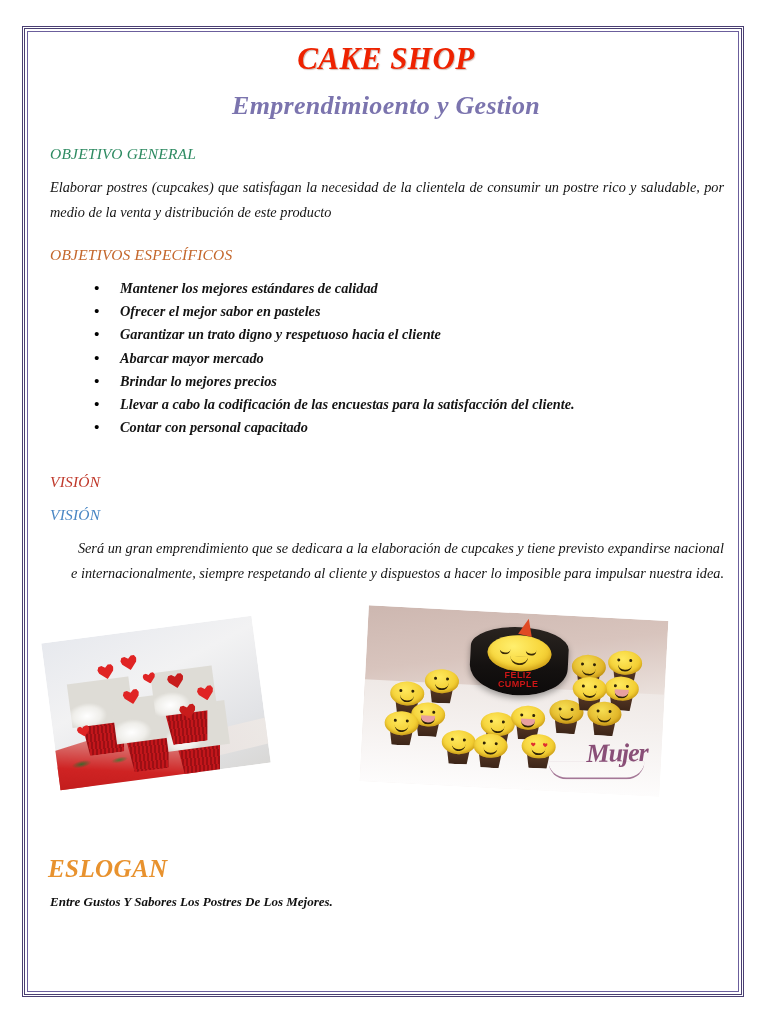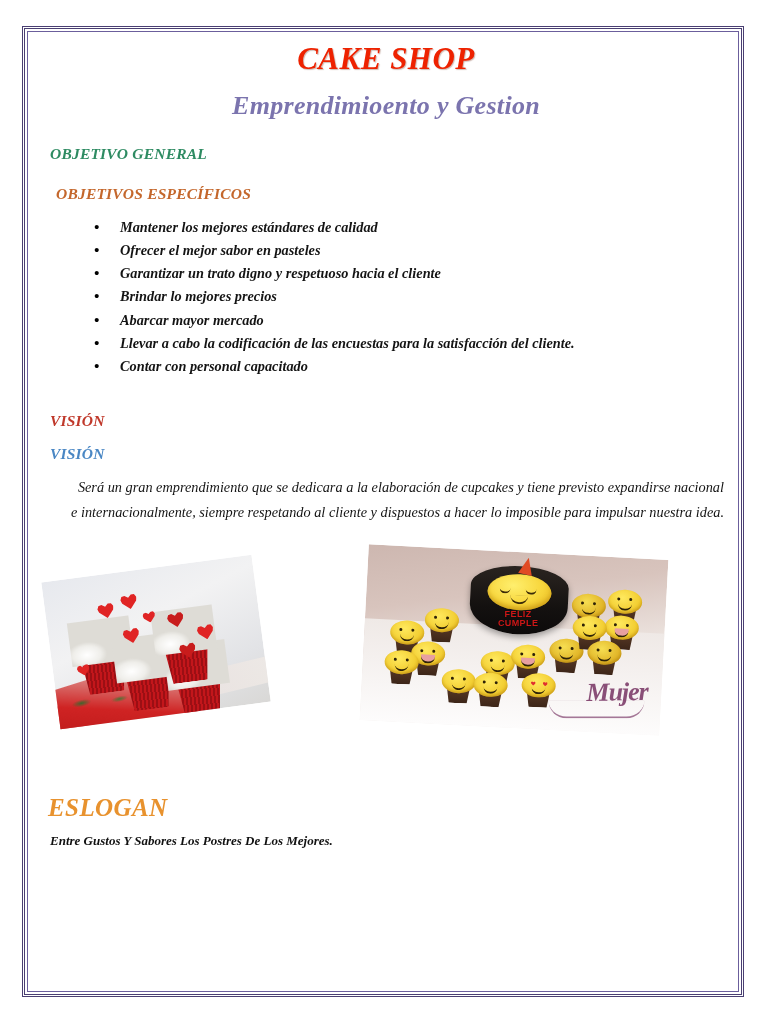--- a/index.html
+++ b/index.html
@@ -67,28 +67,28 @@
     font-weight: bold;
     font-style: italic;
     font-size: 26px;
     color: #7b74ae;
     margin: 16px 0 0 0;
     line-height: 1.1;
     letter-spacing: 0.3px;
   }
 
   .h-section {
-    font-weight: bold;
+    font-weight: normal;
     font-style: italic;
     font-size: 15.5px;
     letter-spacing: 0.2px;
     line-height: 1.2;
   }
   .h-objetivo-general { color: #2e8b62; margin: 24px 0 0 2px; }
-  .h-objetivos-esp    { color: #c4672c; margin: 22px 0 0 8px; }
+  .h-objetivos-esp    { color: #c4672c; margin: 22px 0 0 2px; }
   .h-mision           { color: #c0392b; margin: 0 0 0 2px; }
   .h-vision           { color: #4a87c4; margin: 0 0 0 2px; }
 
   .h-big {
     font-weight: bold;
     font-style: italic;
     font-size: 25px;
     color: #e8922e;
     letter-spacing: 0.4px;
     line-height: 1.1;
@@ -388,28 +388,29 @@
 
 <div class="page">
   <div class="page-border"></div>
 
   <div class="content">
 
     <div class="title-main">CAKE SHOP</div>
     <div class="title-sub">Emprendimioento  y Gestion</div>
 
     <div class="h-section h-objetivo-general">OBJETIVO GENERAL</div>
+    <p class="body">Elaborar postres (cupcakes) que satisfagan la necesidad de la clientela de consumir un postre rico y saludable, por medio de la venta y distribución de este producto</p>
 
     <div class="h-section h-objetivos-esp">OBJETIVOS ESPECÍFICOS</div>
     <ul class="bullets">
       <li>Mantener los mejores estándares de calidad</li>
       <li>Ofrecer el mejor sabor en pasteles</li>
       <li>Garantizar un trato digno y respetuoso hacia el cliente</li>
+      <li>Abarcar mayor mercado</li>
       <li>Brindar lo mejores precios</li>
-      <li>Abarcar mayor mercado</li>
       <li>Llevar a cabo la codificación de las encuestas para la satisfacción del cliente.</li>
       <li>Contar con personal capacitado</li>
     </ul>
 
     <div style="height:34px"></div>
     <div class="h-section h-mision">VISIÓN</div>
 
     <div style="height:14px"></div>
     <div class="h-section h-vision">VISIÓN</div>
     <p class="body right">Será un gran emprendimiento que se dedicara a la elaboración de cupcakes  y tiene previsto expandirse nacional e internacionalmente, siempre respetando al cliente y dispuestos a hacer lo imposible para impulsar nuestra idea.</p>

